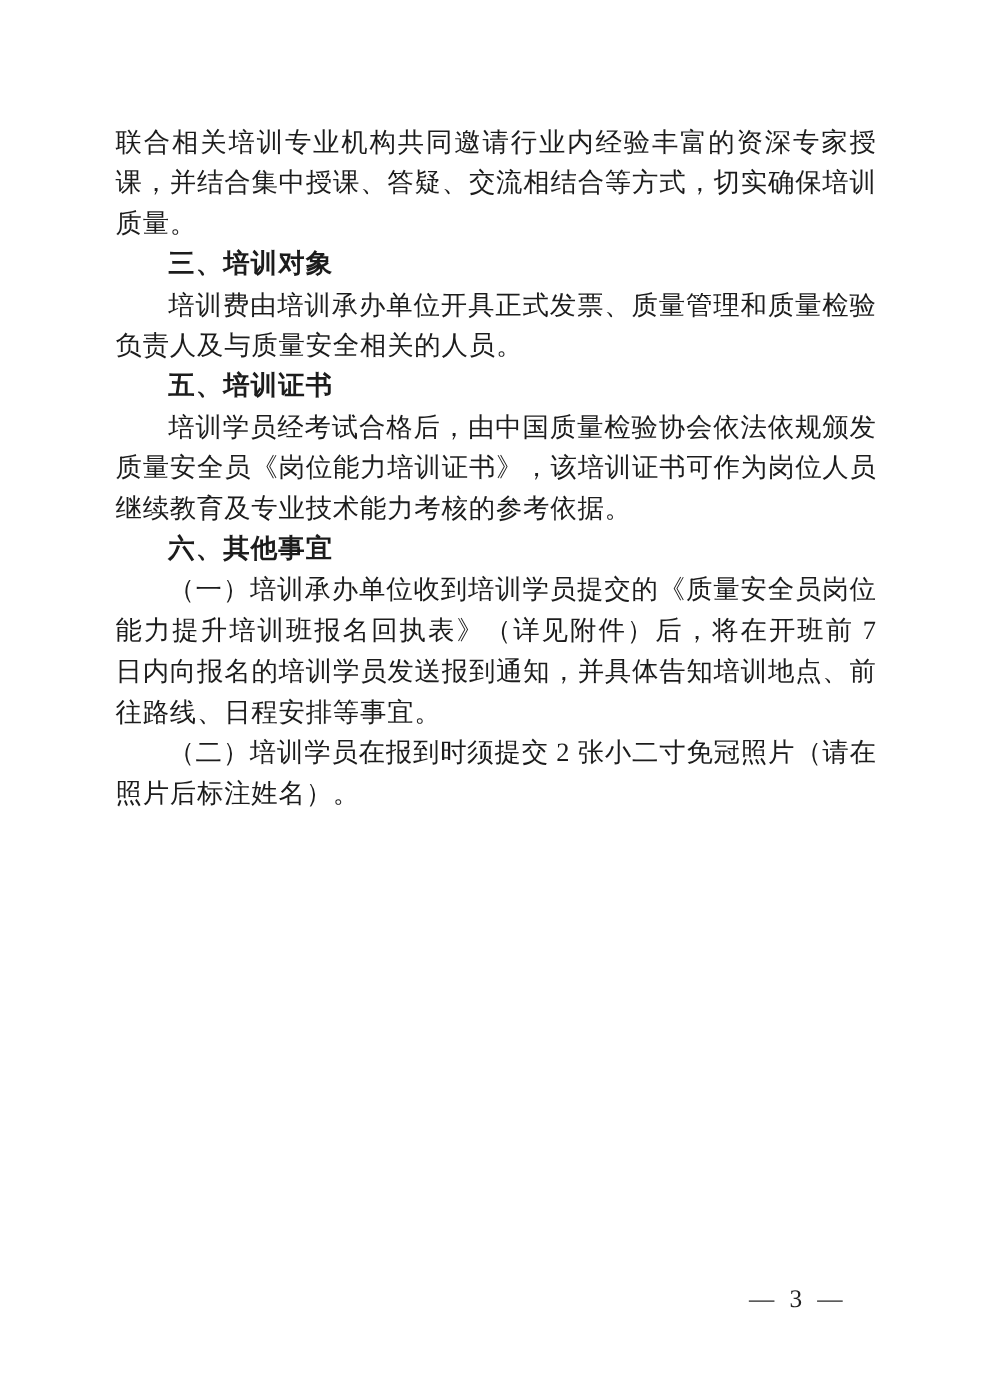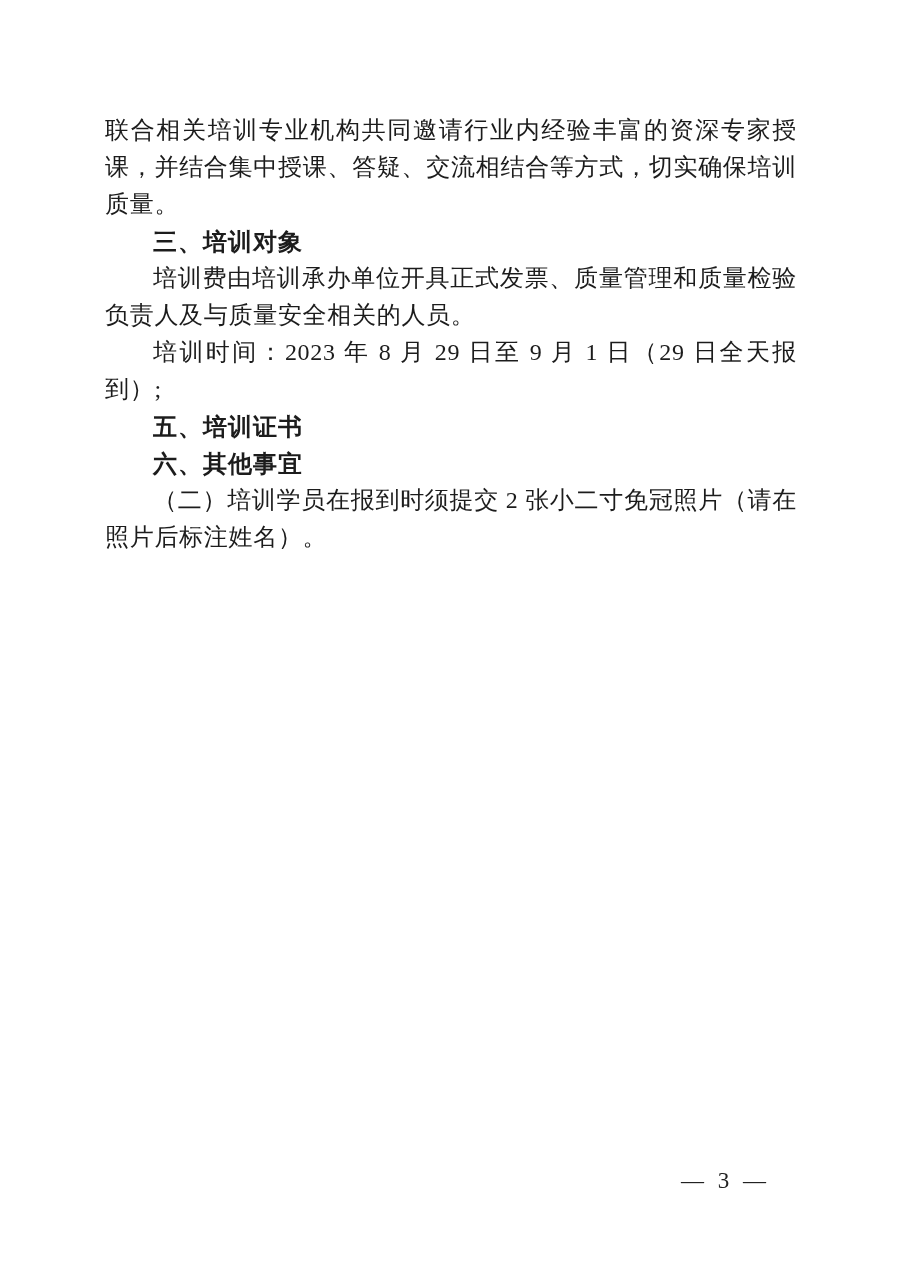--- a/index.html
+++ b/index.html
@@ -33,40 +33,41 @@
   }
   .para {
     text-indent: 2em;
   }
   .para-cont {
     text-indent: 0;
   }
   .heading {
     text-indent: 2em;
     font-weight: bold;
-    font-family: Liberation Sans, sans-serif;
+    font-family: Liberation Mono, monospace;
     letter-spacing: 1px;
   }
   .pagenum {
     position: absolute;
     top: 1168px;
     right: 130px;
     font-size: 23px;
     letter-spacing: 4px;
     color: #222222;
     font-family: "Liberation Serif", "DejaVu Serif", serif;
   }
 </style>
 </head>
 <body>
 
 <div class="page">
   <div class="content">
     <p class="para-cont">联合相关培训专业机构共同邀请行业内经验丰富的资深专家授课，并结合集中授课、答疑、交流相结合等方式，切实确保培训质量。</p>
     <p class="heading">三、培训对象</p>
     <p class="para">培训费由培训承办单位开具正式发票、质量管理和质量检验负责人及与质量安全相关的人员。</p>
-    <p class="para">培训时间：2023 年 8 月 29 日至 9 月 1 日（29 日全天报到）;</p>
     <p class="heading">五、培训证书</p>
+    <p class="para">培训学员经考试合格后，由中国质量检验协会依法依规颁发质量安全员《岗位能力培训证书》，该培训证书可作为岗位人员继续教育及专业技术能力考核的参考依据。</p>
     <p class="heading">六、其他事宜</p>
+    <p class="para">（一）培训承办单位收到培训学员提交的《质量安全员岗位能力提升培训班报名回执表》（详见附件）后，将在开班前 7 日内向报名的培训学员发送报到通知，并具体告知培训地点、前往路线、日程安排等事宜。</p>
     <p class="para">（二）培训学员在报到时须提交 2 张小二寸免冠照片（请在照片后标注姓名）。</p>
   </div>
   <div class="pagenum">— 3 —</div>
 </div>
 
 </body></html>

